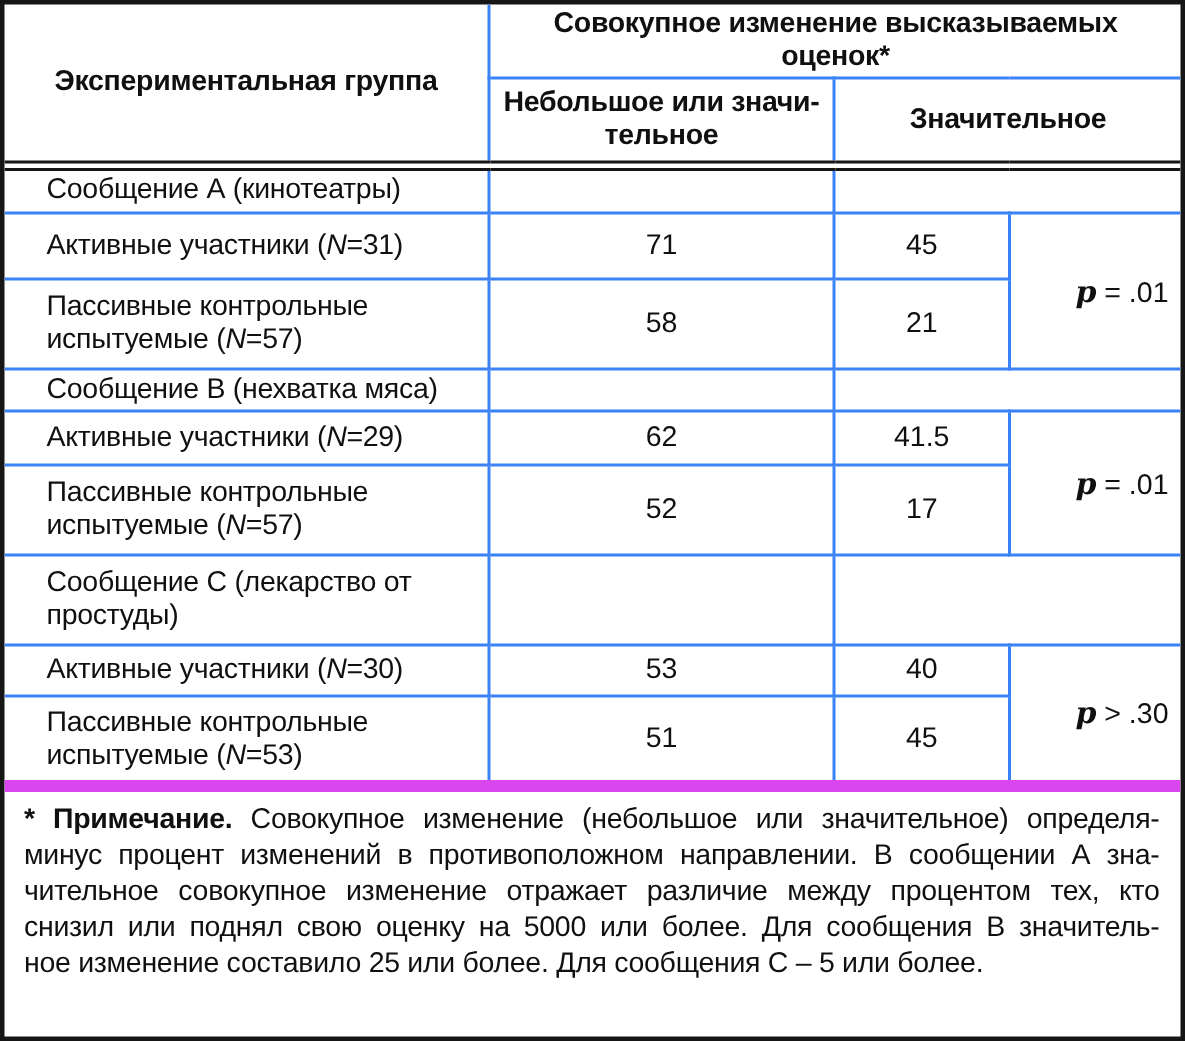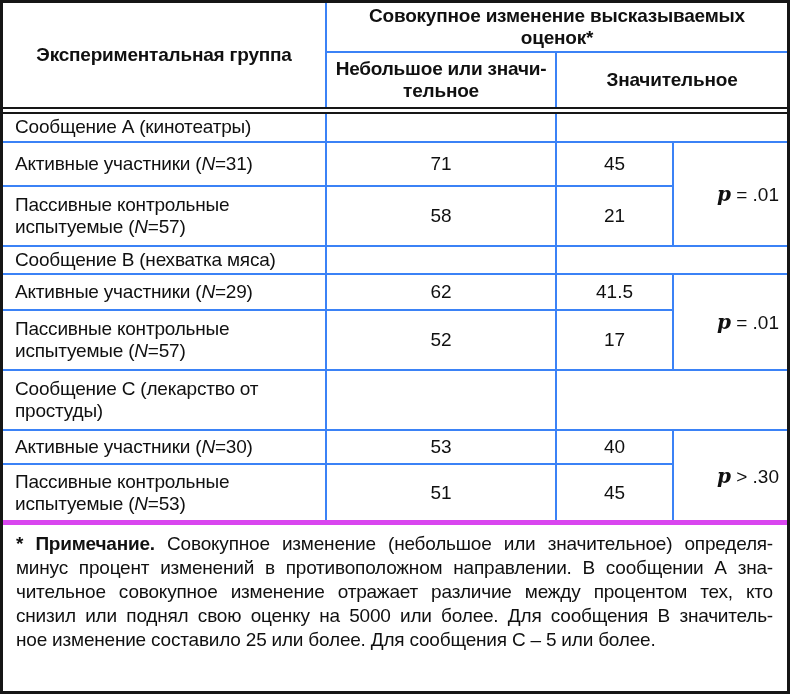--- a/index.html
+++ b/index.html
@@ -9,21 +9,21 @@
     font-family: "Liberation Sans", sans-serif;
     color: #101010; overflow: hidden;
   }
   table.main {
     width: 100%; border-collapse: collapse; border: hidden;
     table-layout: fixed;
   }
   td, th { border: 2px solid #3b82f6; padding: 2px 8px; font-size: 19px; vertical-align: middle; overflow: hidden; }
   th { font-weight: bold; text-align: center; letter-spacing: -0.2px; }
   .hdr-bottom { border-bottom: 7px double #161616; }
-  .left { text-align: left; padding-left: 12px; white-space: pre-line; letter-spacing: -0.2px; }
+  .left { text-align: left; padding-left: 28px; white-space: pre-line; letter-spacing: -0.2px; }
   .num { text-align: center; }
   .pcell { text-align: right; }
   .pvar { font-family: "DejaVu Serif", serif; font-style: italic; font-weight: bold; font-size: 20px; }
   .nvar { font-style: italic; }
   .prewrap { white-space: pre-line; }
   .note {
     padding: 7px 14px 6px 13px; font-size: 19px; line-height: 24px;
     letter-spacing: -0.2px;
   }
   .note-line { text-align: justify; text-align-last: justify; }
@@ -102,20 +102,20 @@
       </tr>
       <tr style="height:56px">
         <td class="left"><span>Пассивные контрольные
 испытуемые (</span><i class="nvar">N</i><span>=53)</span></td>
         <td class="num">51</td>
         <td class="num">45</td>
       </tr>
     </tbody>
   </table>
 
-  <div class="note" style="border-top:5px solid #d946ef">
+  <div class="note" style="border-top:8px solid #d946ef">
     <div class="note-line"><strong>* Примечание.</strong><span> Совокупное изменение (небольшое или значительное) определя-</span></div>
     <div class="note-line">минус процент изменений в противоположном направлении. В сообщении А зна-</div>
     <div class="note-line">чительное совокупное изменение отражает различие между процентом тех, кто</div>
     <div class="note-line">снизил или поднял свою оценку на 5000 или более. Для сообщения В значитель-</div>
     <div class="note-line last">ное изменение составило 25 или более. Для сообщения С – 5 или более.</div>
   </div>
 </div>
 
 </body></html>

